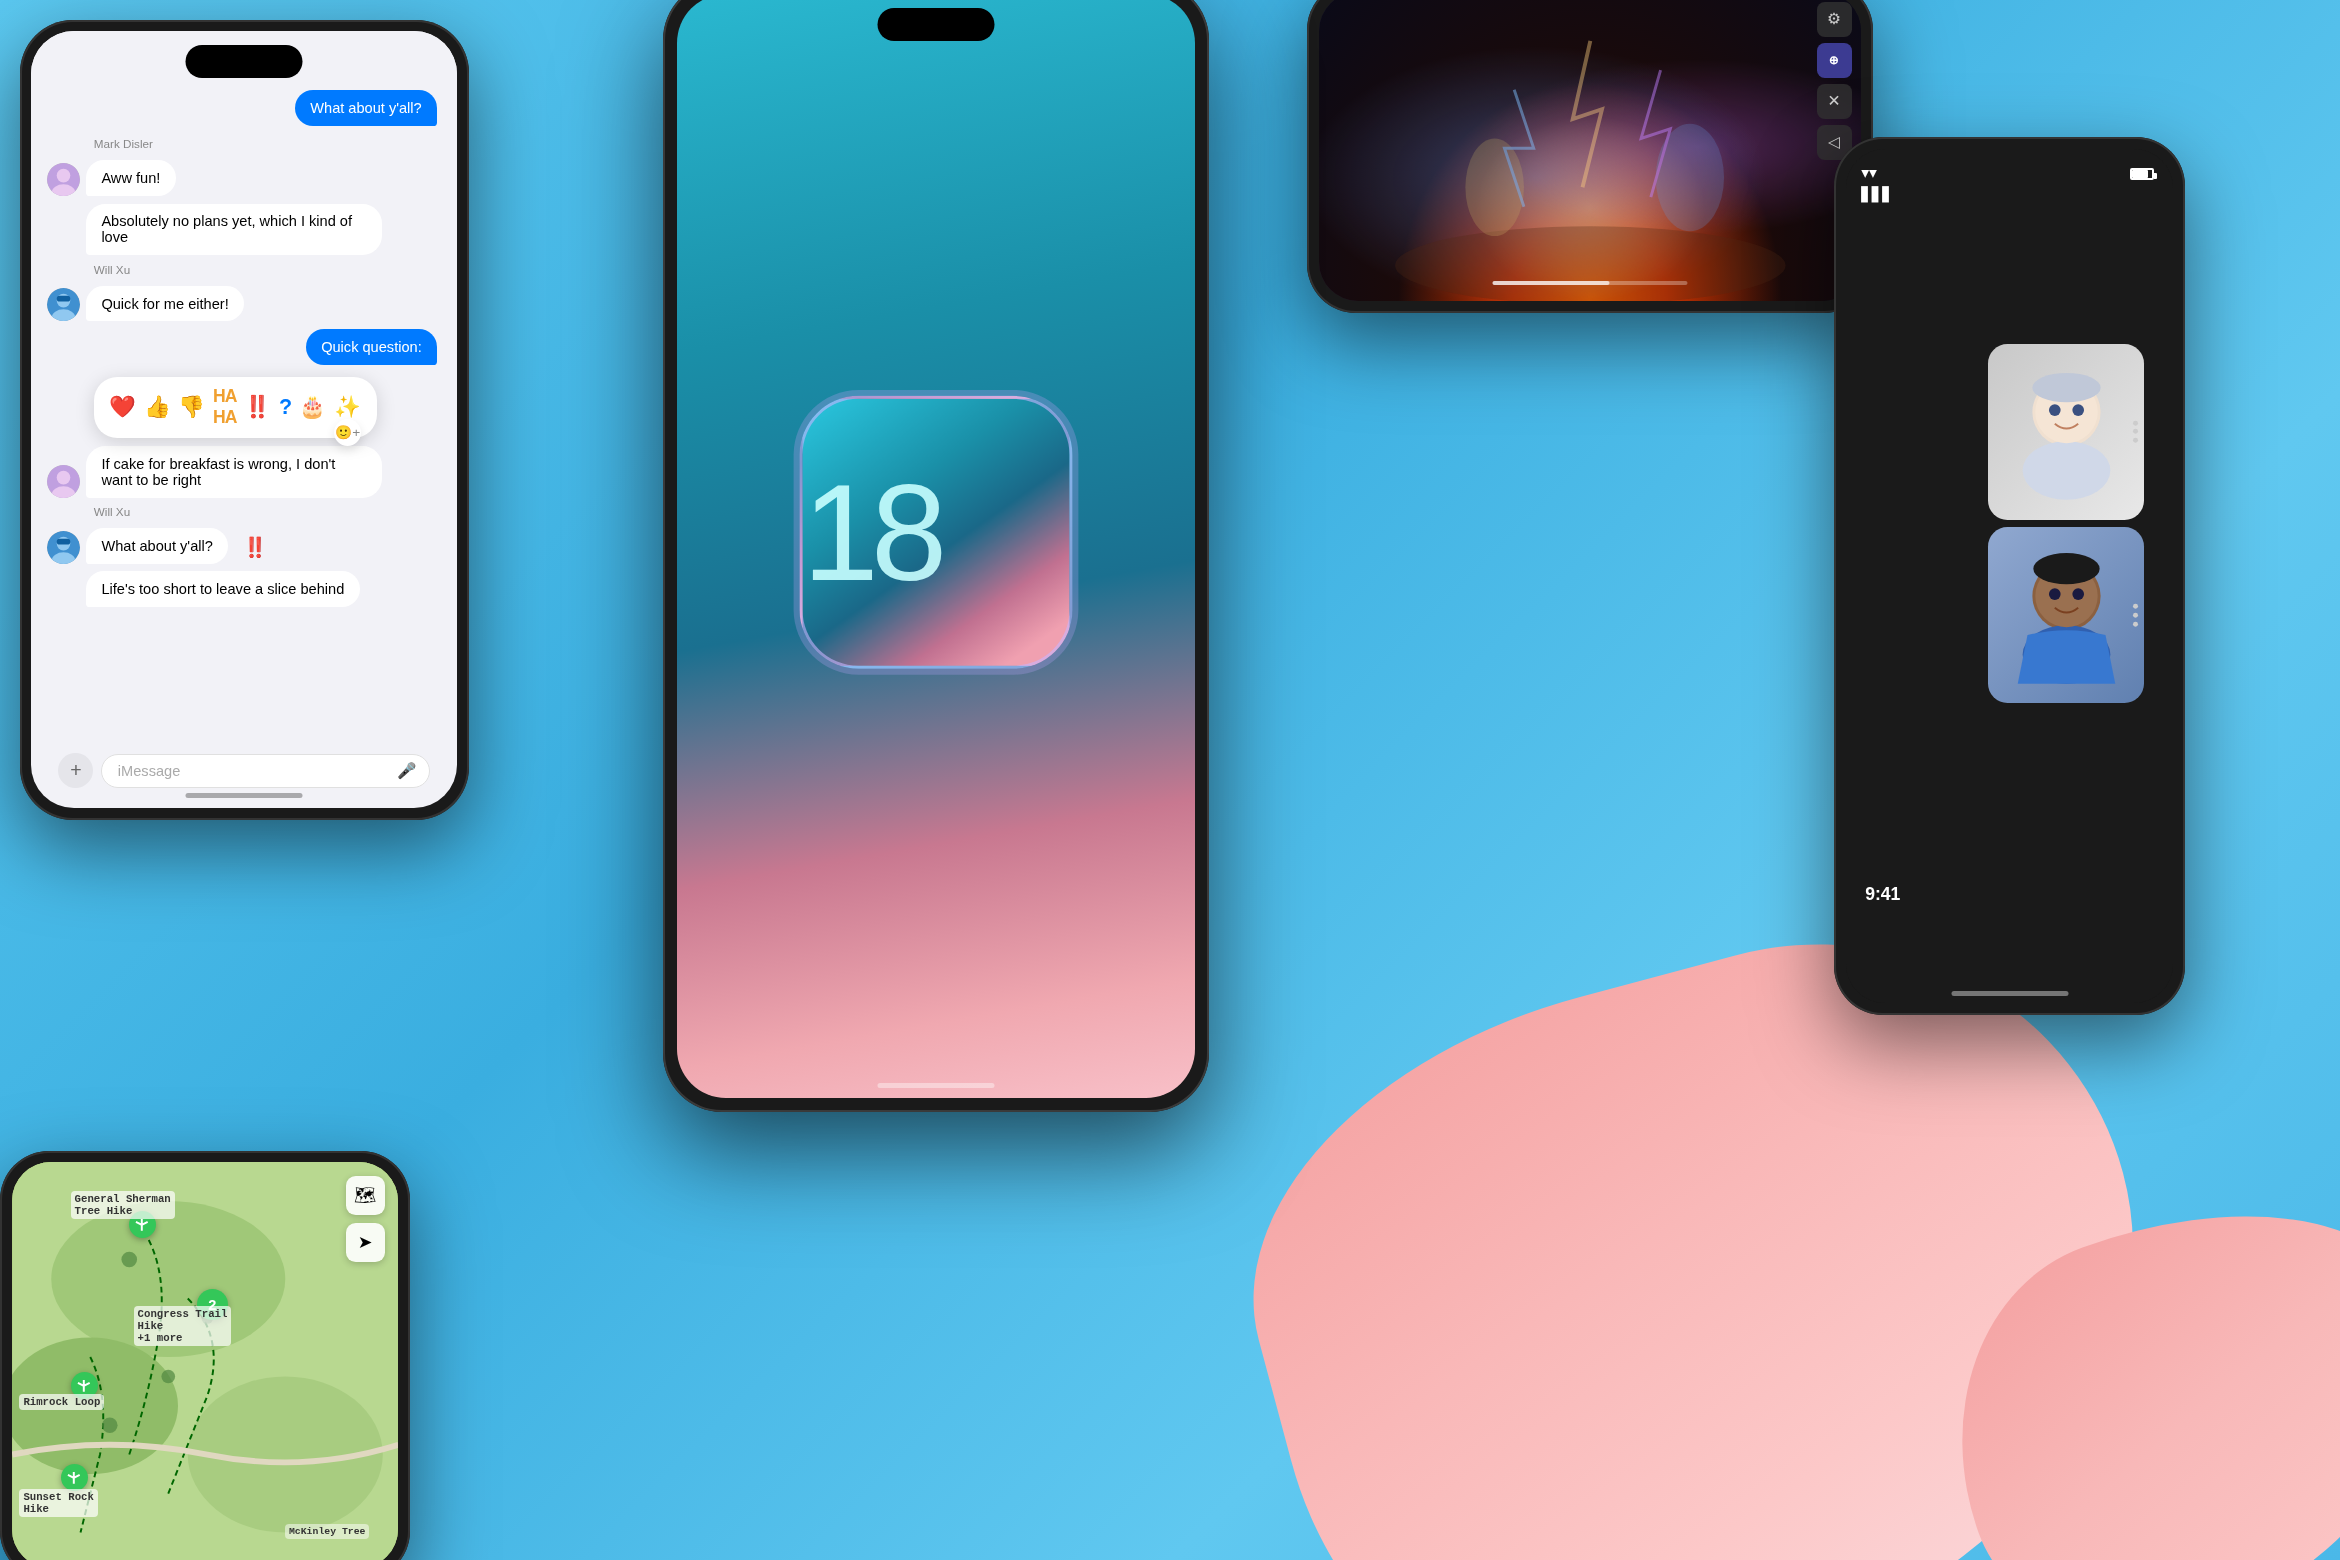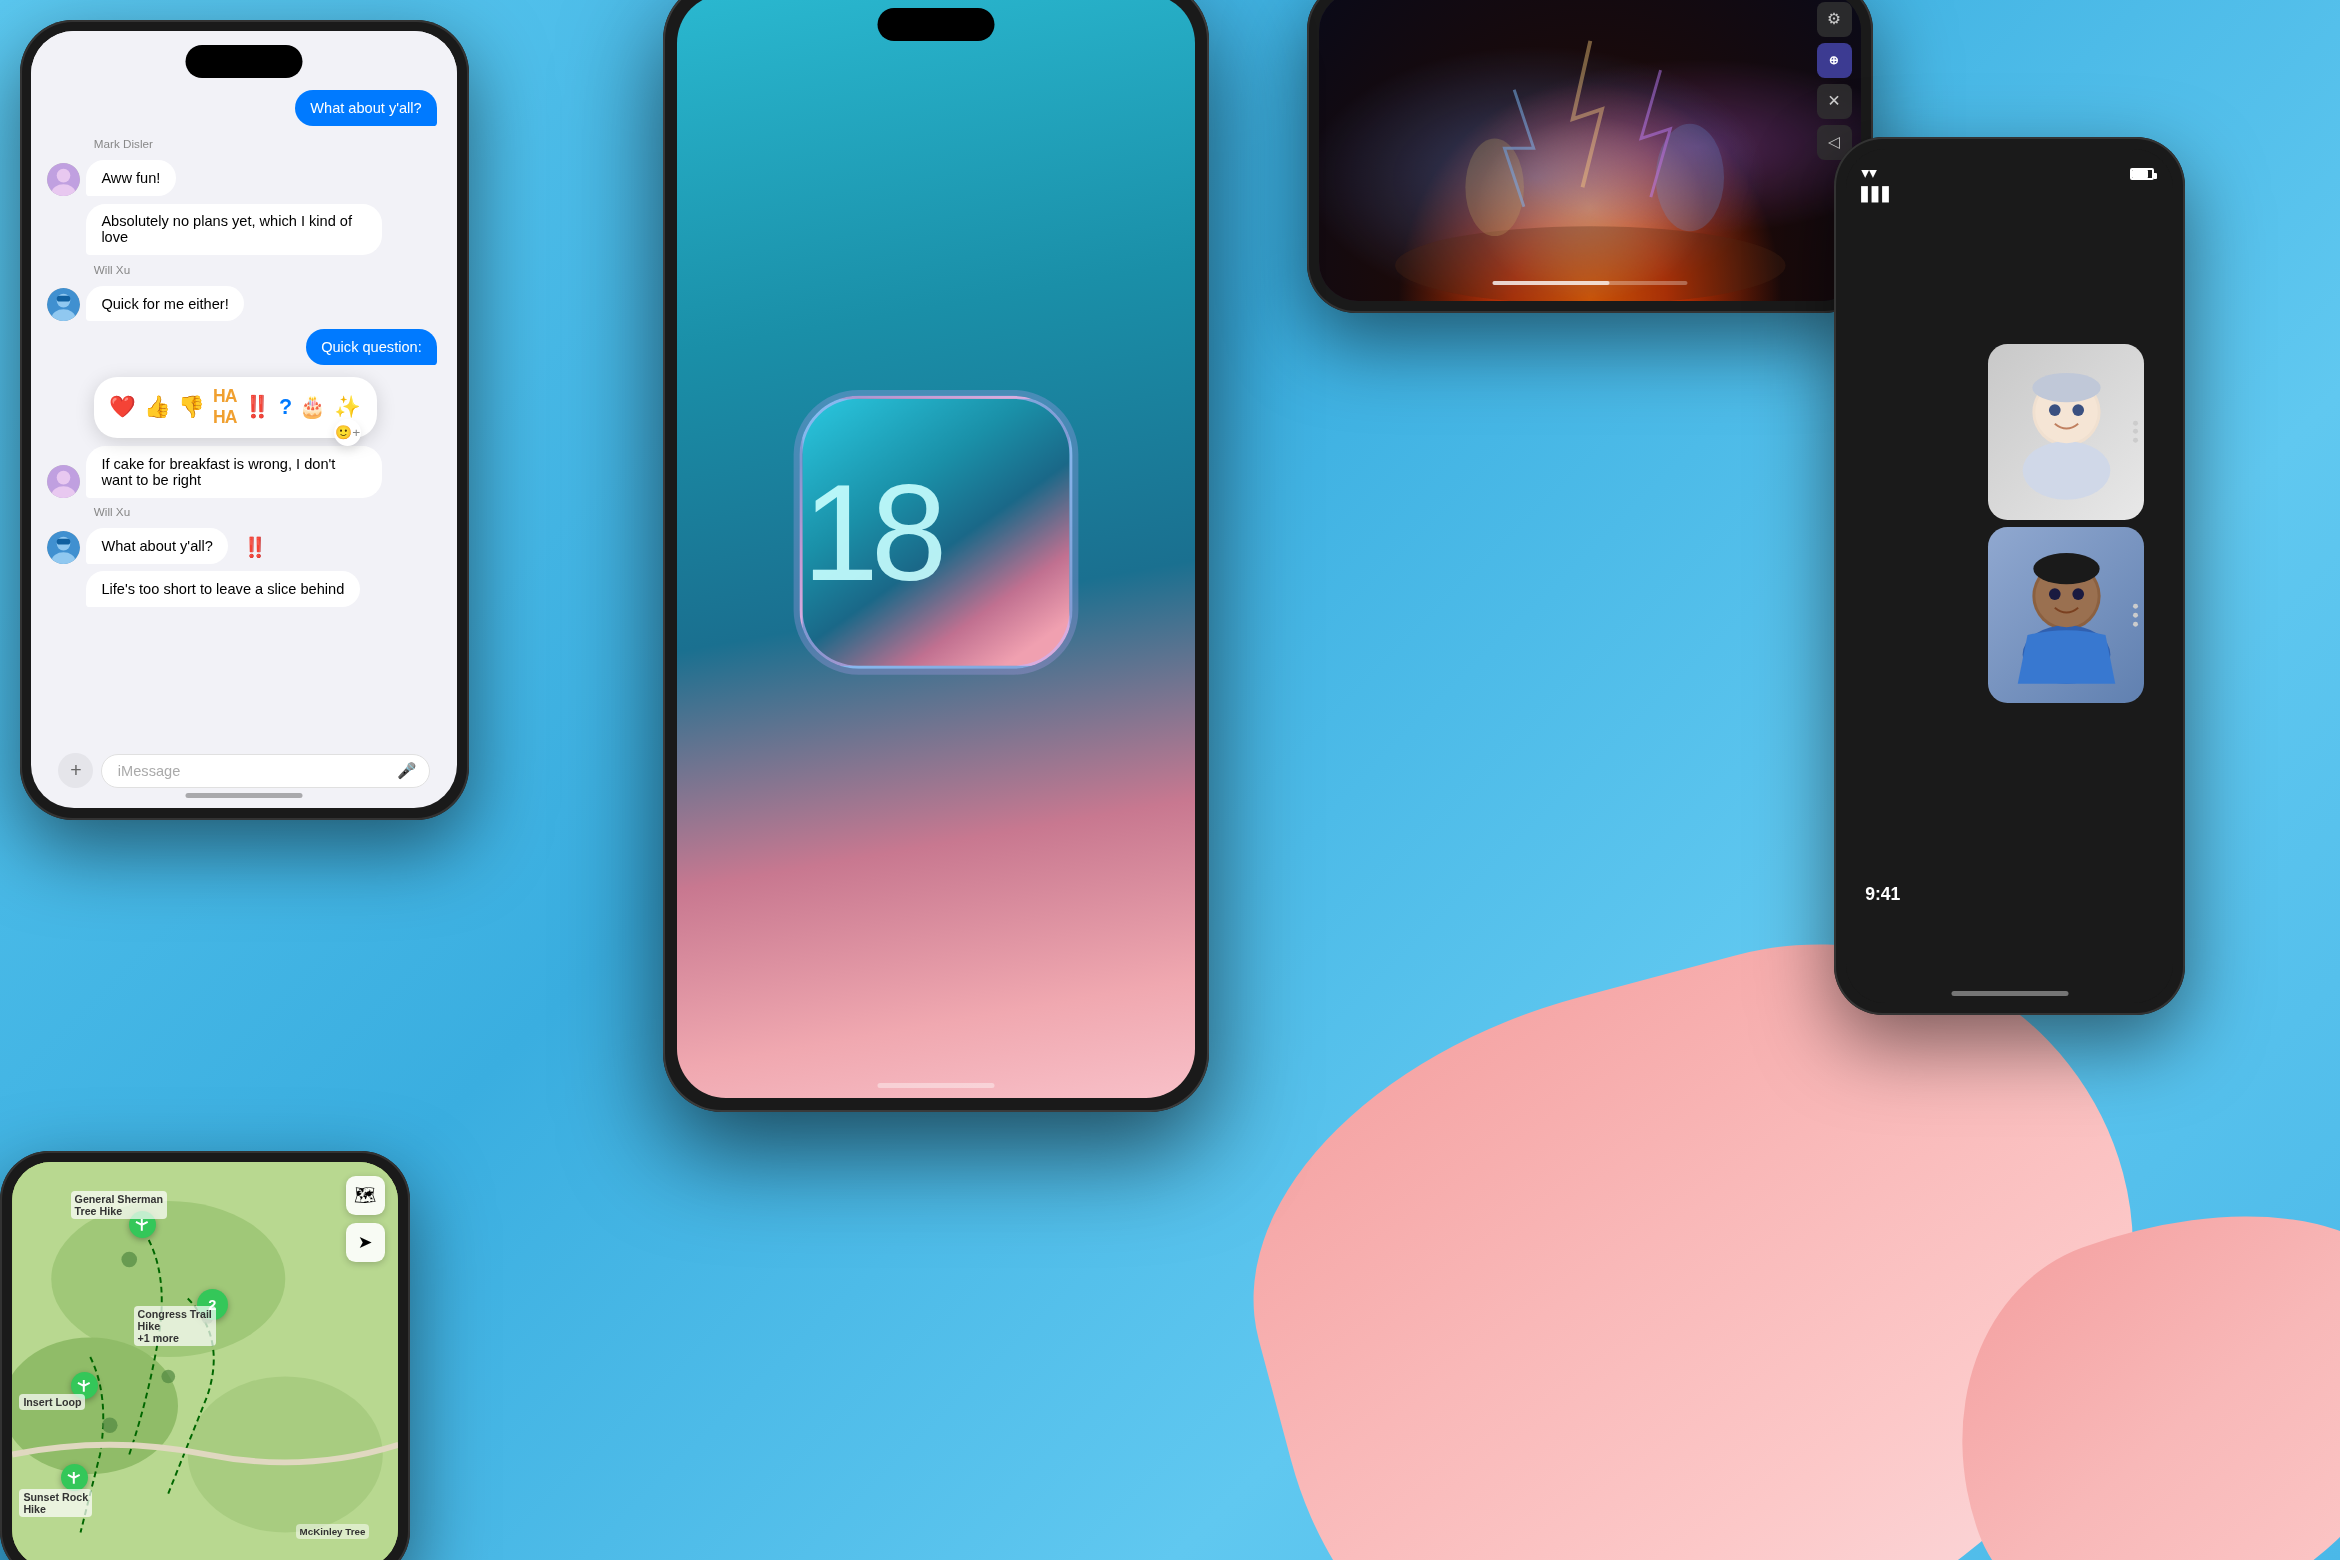--- a/index.html
+++ b/index.html
@@ -477,20 +477,21 @@
 
     .map-label {
       position: absolute;
       font-size: 10.7px;
       font-weight: 600;
       color: #333;
       background: rgba(255,255,255,0.7);
       padding: 2px 3.9px;
       border-radius: 3.9px;
       white-space: nowrap;
+      font-family: Liberation Mono, monospace;
     }
 
     .map-controls {
       position: absolute;
       right: 13.7px;
       top: 13.7px;
       display: flex;
       flex-direction: column;
       gap: 7.8px;
     }
@@ -788,21 +789,21 @@
       <div class="map-label" style="left:59px;top:29px;">General Sherman<br>Tree Hike</div>
 
       <div class="map-pin" style="left:185px;top:127px;width:31px;height:31px;font-size:14.6px;">2</div>
       <div class="map-label" style="left:122px;top:144px;">Congress Trail<br>Hike<br>+1 more</div>
 
       <div class="map-pin" style="left:59px;top:210px;">
         <svg width="17.6" height="17.6" viewBox="0 0 18 18">
             <path d="M9 3 L9 15 M9 9 L3 6 M9 9 L15 6" stroke="#fff" stroke-width="2"></path>
           </svg>
       </div>
-      <div class="map-label" style="left:7.8px;top:232px;">Insert Loop</div>
+      <div class="map-label" style="left:7.8px;top:232px;">Rimrock Loop</div>
 
       <div class="map-pin" style="left:49px;top:302px;">
         <svg width="17.6" height="17.6" viewBox="0 0 18 18">
             <path d="M9 3 L9 15 M9 9 L3 6 M9 9 L15 6" stroke="#fff" stroke-width="2"></path>
           </svg>
       </div>
       <div class="map-label" style="left:7.8px;top:327px;">Sunset Rock<br>Hike</div>
 
       <div class="map-label" style="right:29px;bottom:29px;font-size:9.8px;background:rgba(255,255,255,0.5);">McKinley Tree</div>
 

